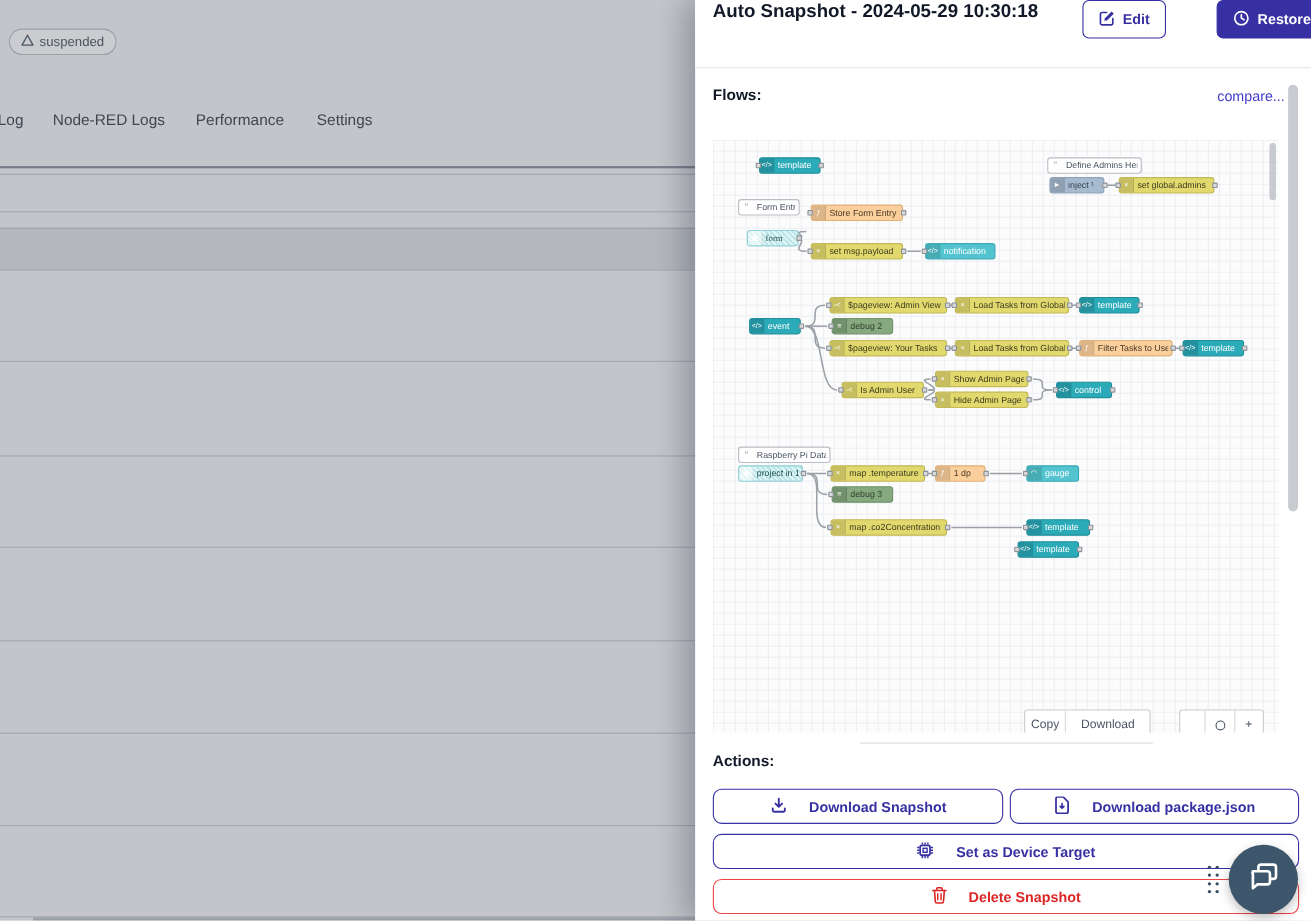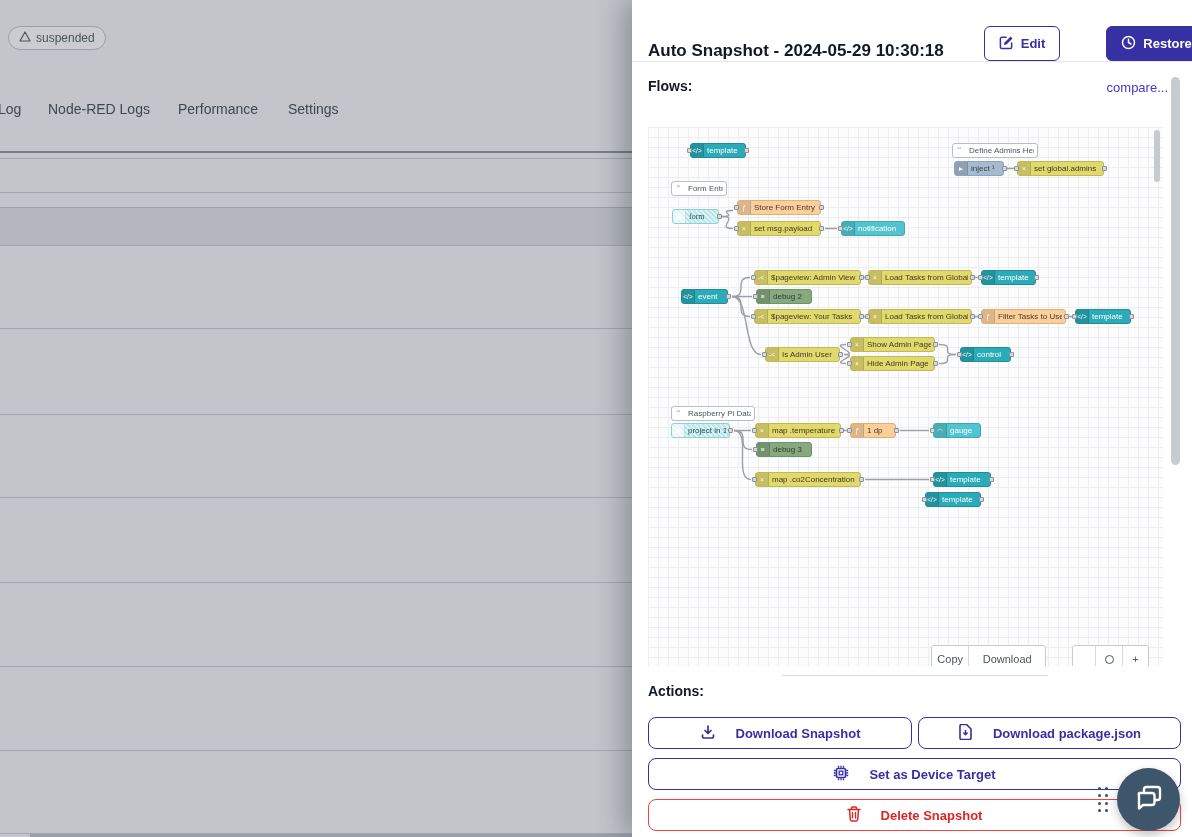--- a/index.html
+++ b/index.html
@@ -19,21 +19,21 @@
   .bd-line { position:absolute; left:0; width:632px; height:1px; background:#878e99; opacity:.55; }
   .bd-line.strong { background:#6f7682; opacity:.9; height:2px; }
   .bd-selected { position:absolute; left:0; top:207px; width:632px; height:38px;
     background:rgba(86,95,110,0.13); }
   .bd-bottom { position:absolute; left:30px; top:834px; width:602px; height:3px; background:#9b9fa8; }
 
   
   #panel { position:absolute; left:632px; top:0; width:560px; height:837px;
     background:#fff; box-shadow:-10px 0 25px rgba(15,23,42,0.28); }
   .p-header { position:absolute; left:0; top:0; width:560px; height:62px;
-    display:flex; align-items:flex-end; padding:0 9px 0 16px;
+    display:flex; align-items:flex-start; padding:0 9px 0 16px;
     border-bottom:1px solid #e5e7eb; background:#fff;gap:40px; }
   .p-title { font-size:17px; font-weight:700; color:#111827; flex:1; white-space:nowrap; }
   .btn { display:inline-flex; align-items:center; justify-content:center; gap:7px;
     height:35px; border-radius:6px; font-size:13px; font-weight:700; cursor:pointer;
     border:1px solid #3730a3; color:#3730a3; background:#fff; padding:0 14px; }
   .btn.primary { background:#3730a3; color:#fff; margin-left:6px; }
   .btn svg { flex:0 0 auto; }
 
   .flows-label, .actions-label { position:absolute; left:16px; font-size:14px;
     font-weight:700; color:#111827; }
@@ -208,26 +208,26 @@
           <div class="node" style="left: 369px; top: 34px; width: 87px; background: rgb(226, 217, 110); border-color: rgb(194, 184, 85); color: rgb(61, 58, 31);">
             <span class="nicon" style="background: rgba(0, 0, 0, 0.12);">×</span>
             <span class="nlabel">set global.admins</span>
             <span class="port l"></span>
             <span class="port r"></span>
           </div>
           <div class="node comment" style="left: 23px; top: 54px; width: 56px; background: rgb(255, 255, 255); border-color: rgb(185, 189, 196); color: rgb(75, 85, 99);">
             <span class="nicon">“</span>
             <span class="nlabel">Form Entry</span>
           </div>
-          <div class="node" style="left: 24px; top: 82px; width: 47px; background: repeating-linear-gradient(45deg, rgba(255, 255, 255, 0.6) 0px, rgba(255, 255, 255, 0.6) 1.5px, transparent 1.5px, transparent 3.5px) rgb(188, 231, 234); border-color: rgb(143, 208, 214); color: rgb(31, 77, 82); font-family: Liberation Serif, serif;">
+          <div class="node" style="left: 31px; top: 82px; width: 47px; background: repeating-linear-gradient(45deg, rgba(255, 255, 255, 0.6) 0px, rgba(255, 255, 255, 0.6) 1.5px, transparent 1.5px, transparent 3.5px) rgb(188, 231, 234); border-color: rgb(143, 208, 214); color: rgb(31, 77, 82); font-family: Liberation Serif, serif;">
             <span class="nicon" style="background: rgba(255, 255, 255, 0.55);">▣</span>
             <span class="nlabel">form</span>
             <span class="port r"></span>
           </div>
-          <div class="node" style="left: 89px; top: 73px; width: 84px; background: rgb(251, 207, 156); border-color: rgb(224, 176, 119); color: rgb(74, 58, 38);">
+          <div class="node" style="left: 89px; top: 59px; width: 84px; background: rgb(251, 207, 156); border-color: rgb(224, 176, 119); color: rgb(74, 58, 38);">
             <span class="nicon" style="background: rgba(0, 0, 0, 0.12);">ƒ</span>
             <span class="nlabel">Store Form Entry</span>
             <span class="port l"></span>
             <span class="port r"></span>
           </div>
           <div class="node" style="left: 89px; top: 94px; width: 84px; background: rgb(226, 217, 110); border-color: rgb(194, 184, 85); color: rgb(61, 58, 31);">
             <span class="nicon" style="background: rgba(0, 0, 0, 0.12);">×</span>
             <span class="nlabel">set msg.payload</span>
             <span class="port l"></span>
             <span class="port r"></span>

